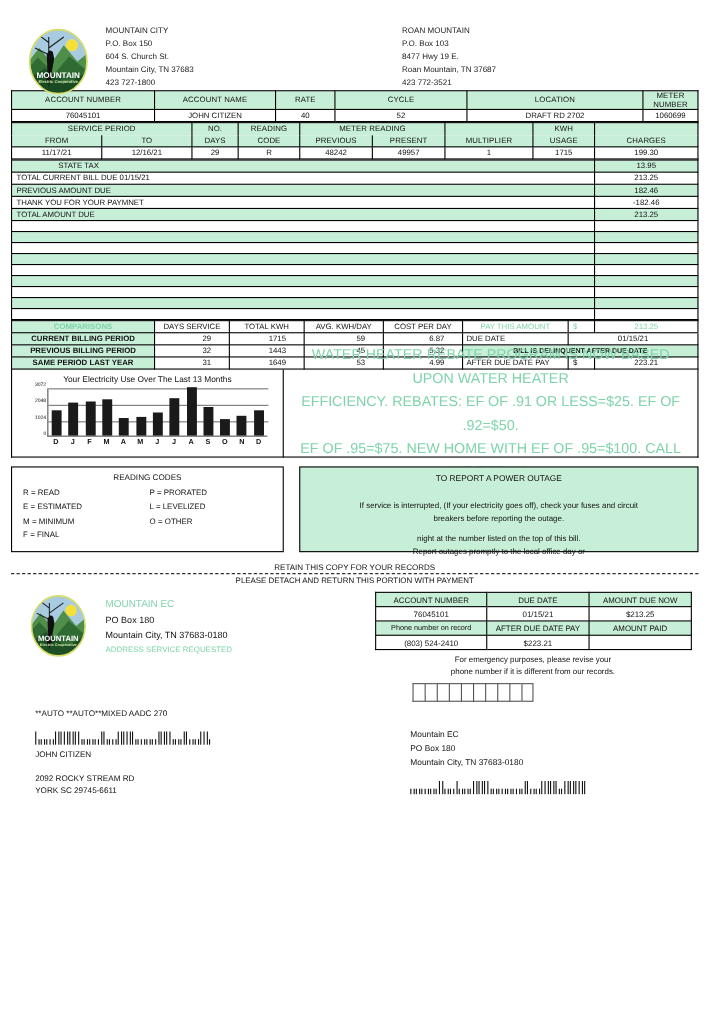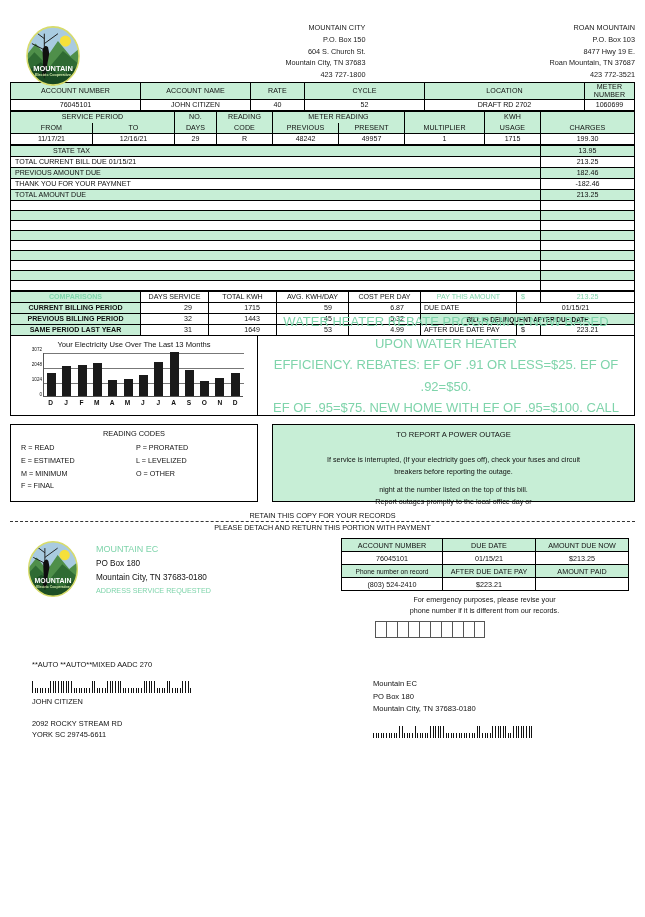--- a/index.html
+++ b/index.html
@@ -12,21 +12,21 @@
     font-size:7px;
     position:relative;
     overflow:hidden;
   }
   .page { position:relative; width:645px; height:917px; padding:0 10px; }
 
   
   .header { display:flex; align-items:flex-start; padding-top:22px; height:82px; }
   .logo-wrap { width:86px; flex:0 0 86px; display:flex; justify-content:center; padding-top:3px; }
   .addr-cols { flex:1; display:flex; }
-  .addr { flex:1; text-align:right; line-height:1.62; font-size:7.3px; color:#1a1a1a; }
+  .addr { flex:1; text-align:left; line-height:1.62; font-size:7.3px; color:#1a1a1a; }
 
   
   .tbl { width:100%; border-collapse:collapse; table-layout:fixed; }
   .tbl td, .tbl th { border:1px solid #000; padding:0; font-weight:normal; }
   .g { background:#c7eed6;margin-left:24px; }
   .w { background:#ffffff; }
   .hd { text-align:center; height:11px; font-size:7.1px; letter-spacing:.1px; }
   .val { text-align:center; height:11px; font-size:7.1px; }
   .nbt { border-top:none !important; }
   .nbb { border-bottom:none !important; }
@@ -82,21 +82,21 @@
   .stub-addr .asr { color:#7fd4ab; font-size:7.2px; }
   .stub-right { flex:1; padding-top:2px; }
   .stubtbl { width:287px; border-collapse:collapse; table-layout:fixed; }
   .stubtbl td { border:1px solid #000; height:13px; text-align:center; font-size:7.2px; padding:0; }
   .stubnote { width:287px; text-align:center; font-size:7.2px; line-height:1.55; margin-top:3px; }
   .phoneboxes { display:flex; margin:5px 0 0 34px; }
   .phoneboxes i { display:block; width:11px; height:17px; border:1px solid #555; border-right:none; }
   .phoneboxes i:last-child { border-right:1px solid #555; }
 
   
-  .mail { display:flex; margin-top:22px; }
+  .mail { display:flex; margin-top:6px; }
   .mail-left { width:355px; flex:0 0 355px; padding-left:22px; }
   .mail-right { flex:1; padding-left:8px; }
   .auto { font-size:7.4px; margin-bottom:11px; }
   .barcode { height:13px; display:flex; align-items:flex-end; margin-bottom:4px; }
   .barcode i { display:block; width:1px; background:#111; margin-right:1.6px; }
   .nm1 { font-size:7.4px; margin-bottom:12px; }
   .ad1 { font-size:7.4px; line-height:1.5; }
   .mr-addr { font-size:7.6px; line-height:1.62; margin:18px 0 10px 0; }
 </style>
 </head>

